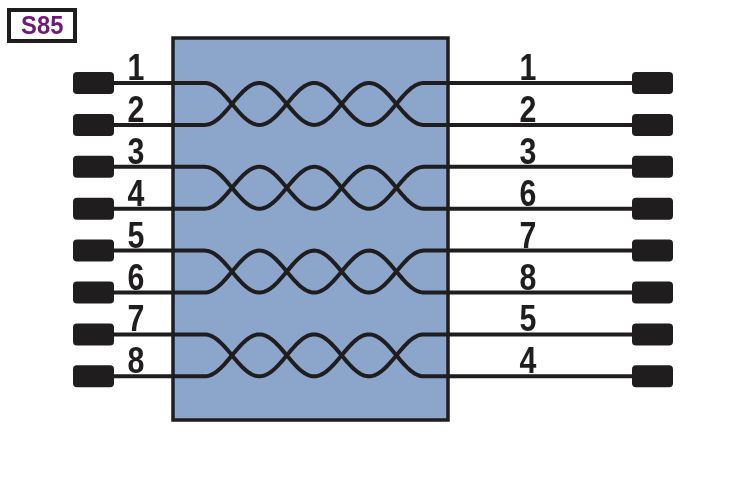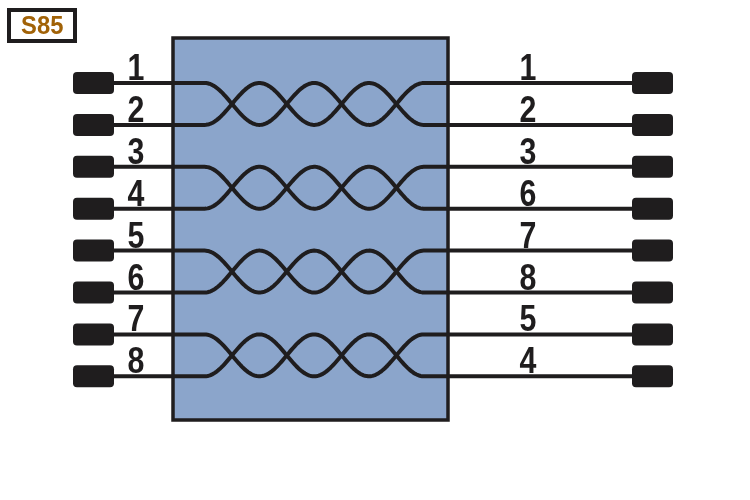--- a/index.html
+++ b/index.html
@@ -4,21 +4,21 @@
 <style>
   html,body{margin:0;padding:0;background:#fff;}
   #stage{
     position:relative;width:750px;height:500px;background:#fff;overflow:hidden;
     font-family:"Liberation Sans",sans-serif;
   }
   #connector-label{
     position:absolute;left:7px;top:8px;width:70px;height:35px;
     border:4px solid #1f1d1e;box-sizing:border-box;
     display:flex;align-items:center;justify-content:center;
-    font-weight:bold;font-size:25px;color:#a16207;letter-spacing:0px;
+    font-weight:bold;font-size:25px;color:#701a75;letter-spacing:0px;
   }
   #connector-label .squeeze{display:inline-block;transform:scaleX(0.95);}
   .pin-label{
     position:absolute;line-height:1;font-size:37px;font-weight:bold;color:#1f1d1e;
     transform:translate(-50%,-100%) scaleX(0.82);white-space:nowrap;
   }
   svg{position:absolute;left:0;top:0;}
 </style>
 </head>
 <body>

